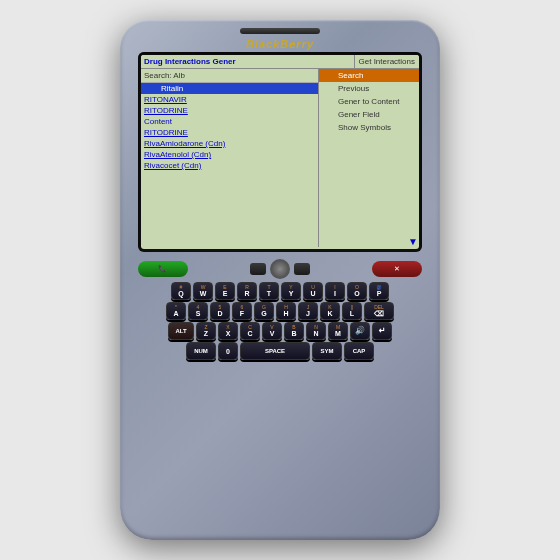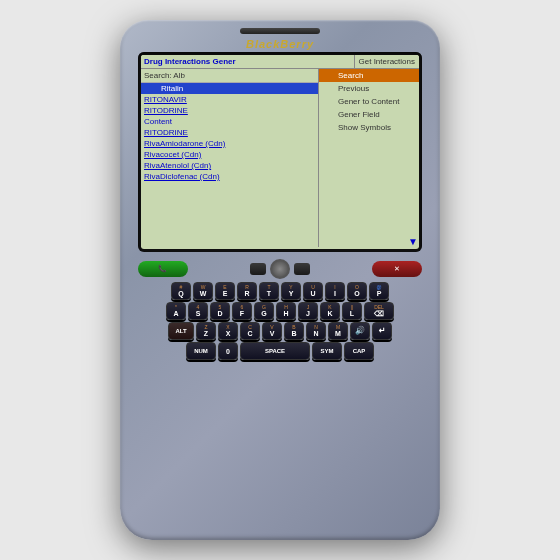--- a/index.html
+++ b/index.html
@@ -281,23 +281,22 @@
 
           <div class="screen-left-panel">
             <div class="search-row">Search: Alb</div>
             <ul class="drug-list">
               <li class="drug-list-item selected">Ritalin</li>
               <li class="drug-list-item blue-link">RITONAVIR</li>
               <li class="drug-list-item blue-link">RITODRINE</li>
               <li class="drug-list-item">Content</li>
               <li class="drug-list-item blue-link">RITODRINE</li>
               <li class="drug-list-item blue-link">RivaAmiodarone (Cdn)</li>
+              <li class="drug-list-item blue-link">RivaAtenolol (Cdn)</li>
               <li class="drug-list-item blue-link">Rivacocet (Cdn)</li>
-              <li class="drug-list-item blue-link">RivaAtenolol (Cdn)</li>
-              <li class="drug-list-item blue-link">RivaDiclofenac (Cdn)</li>
             </ul>
           </div>
 
           <div class="screen-right-panel">
             <div class="menu-item highlighted">Search</div>
             <div class="menu-item">Previous</div>
             <div class="menu-item">Gener to Content</div>
             <div class="menu-item">Gener Field</div>
             <div class="menu-item">Show Symbols</div>
           </div>

